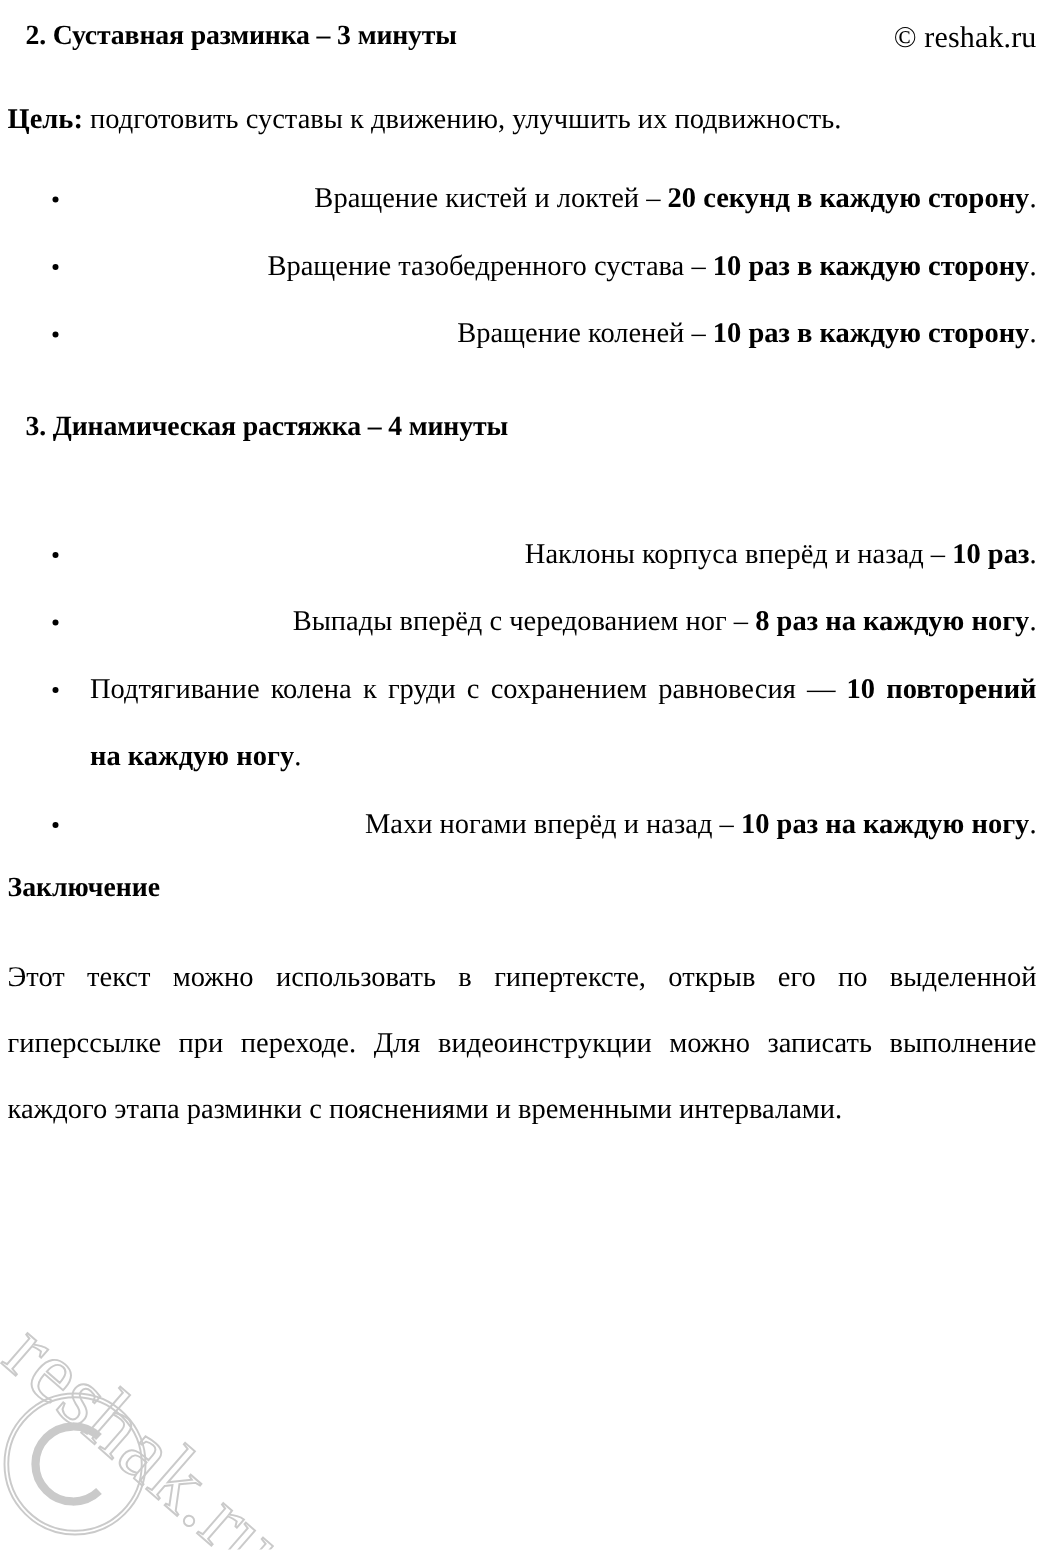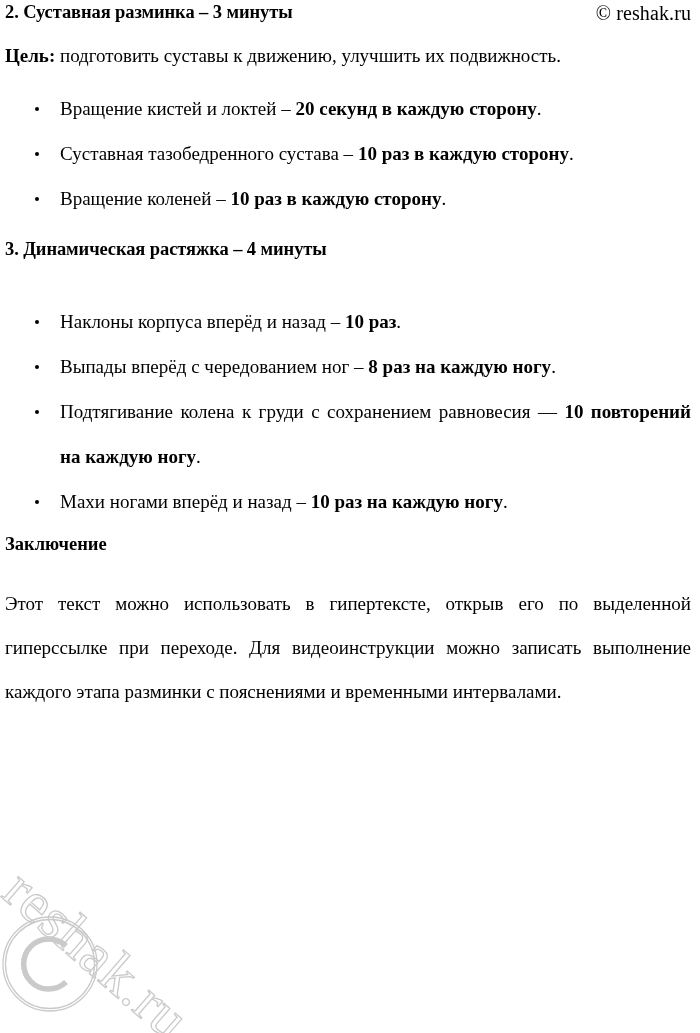--- a/index.html
+++ b/index.html
@@ -47,21 +47,21 @@
     letter-spacing: .1px;
     white-space: nowrap;
     z-index: 3;
   }
 
   
   h2.sec-head {
     font-size: 18.5px;
     font-weight: bold;
     line-height: 24px;
-    margin: 0;
+    margin: 12px;
     padding: 0;
     letter-spacing: -.1px;
   }
   h2.conclusion-head {
     font-size: 18.5px;
     font-weight: bold;
     line-height: 24px;
     margin: 0;
     padding: 0;
   }
@@ -94,21 +94,21 @@
     padding: 0;
   }
   ul.bullets > li {
     position: relative;
     padding-left: 55px;
     font-size: 19px;
     line-height: 45px;
     text-align: justify;
     text-justify: inter-word;
   }
-  ul.bullets > li.nowrap { white-space: nowrap; text-align: left; }
+  ul.bullets > li.nowrap { white-space: nowrap; text-align: right; }
   ul.bullets > li::before {
     content: "";
     position: absolute;
     left: 30px;
     top: 21px;
     width: 4px;
     height: 4px;
     background: #000;
     border-radius: 50%;
   }
@@ -138,21 +138,21 @@
     <b>Цель:</b><span> подготовить суставы к движению, улучшить их подвижность.</span>
   </p>
 
   <div class="spacer-18"></div>
 
   <ul class="bullets">
     <li class="nowrap">
       <span>Вращение кистей и локтей – </span><b>20 секунд в каждую сторону</b><span>.</span>
     </li>
     <li class="nowrap">
-      <span>Суставная тазобедренного сустава – </span><b>10 раз в каждую сторону</b><span>.</span>
+      <span>Вращение тазобедренного сустава – </span><b>10 раз в каждую сторону</b><span>.</span>
     </li>
     <li class="nowrap">
       <span>Вращение коленей – </span><b>10 раз в каждую сторону</b><span>.</span>
     </li>
   </ul>
 
   <div class="spacer-16"></div>
 
   <h2 class="sec-head">3. Динамическая растяжка – 4 минуты</h2>
 

